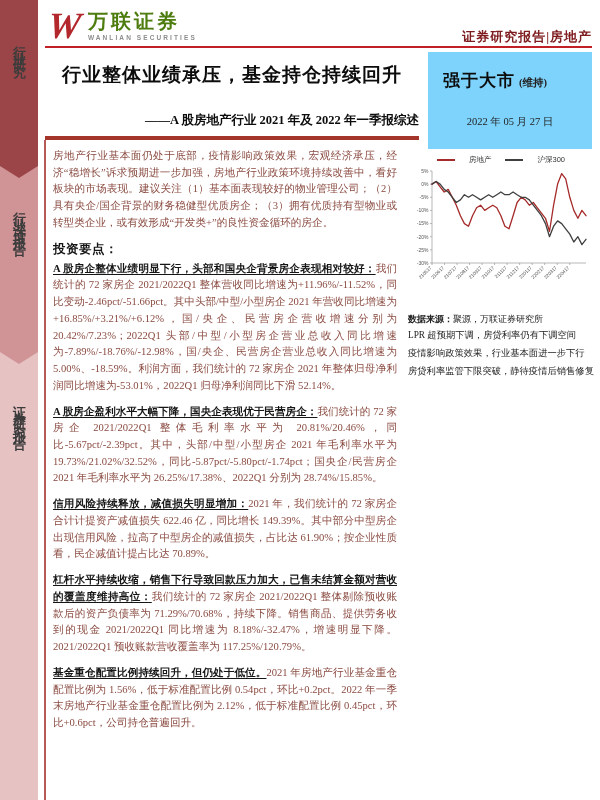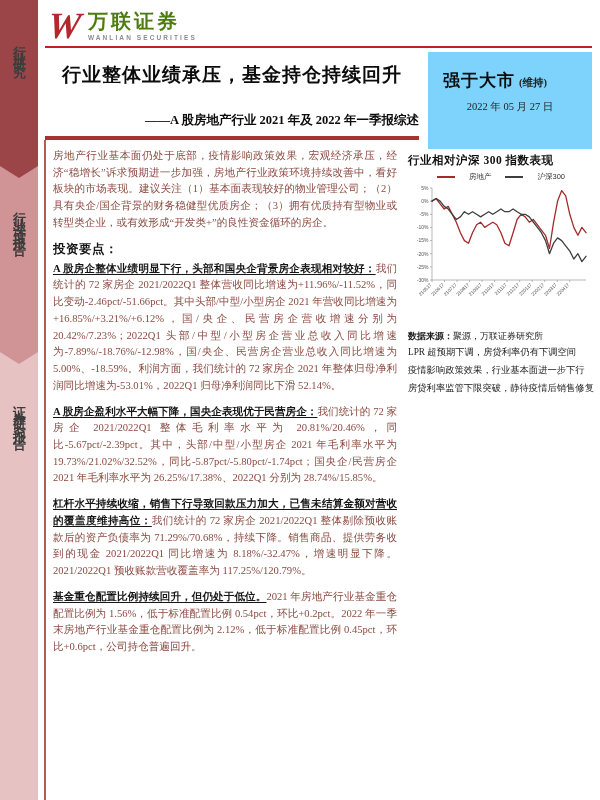--- a/index.html
+++ b/index.html
@@ -54,21 +54,21 @@
   .v-rule{ position:absolute; left:44px; top:140px; width:2px; height:660px; background:#b65a58; }
   
   .rating-box{
     position:absolute; left:428px; top:52px; width:164px; height:97px;
     background:#7dd3fc; padding:17px 0 0 15px;
   }
   .rating-line{ font-family:"Liberation Serif", serif; }
   .rating-main{ font-size:17px; font-weight:700; color:#0c0c0c; letter-spacing:1px; }
   .rating-note{ font-size:10.5px; font-weight:700; color:#222; }
   .rating-date{
-    margin-top:8px; text-align:center; width:134px;
+    margin-top:23px; text-align:center; width:134px;
     font-size:10.5px; color:#222; font-family:"Liberation Serif", serif;
   }
   
   .body-col{ position:absolute; left:53px; top:148px; width:344px; height:650px; overflow:hidden; }
   .sec-h{
     font-size:12.5px; font-weight:700; color:#141414; margin:8px 0 3px 0;
     font-family:"Liberation Serif", serif; letter-spacing:0.5px;
   }
   .body-p{
     font-size:10.6px; line-height:1.58; text-align:justify; color:#8a4b41;
@@ -117,20 +117,21 @@
     <span class="vtext">证券研究报告</span>
   </div>
 
   <div class="logo">
     <span class="logo-w">W</span>
     <span class="logo-names">
       <span class="logo-cn">万联证券</span>
       <span class="logo-en">WANLIAN SECURITIES</span>
     </span>
   </div>
+  <div class="category">证券研究报告|房地产</div>
   <div class="rule-top"></div>
 
   <div class="doc-title">行业整体业绩承压，基金持仓持续回升</div>
   <div class="doc-subtitle">——A 股房地产行业 2021 年及 2022 年一季报综述</div>
   <div class="rule-thick"></div>
   <div class="v-rule"></div>
 
   <div class="rating-box">
     <div class="rating-line">
       <span class="rating-main">强于大市</span>
@@ -143,29 +144,31 @@
     <p class="body-p">房地产行业基本面仍处于底部，疫情影响政策效果，宏观经济承压，经济“稳增长”诉求预期进一步加强，房地产行业政策环境持续改善中，看好板块的市场表现。建议关注（1）基本面表现较好的物业管理公司；（2）具有央企/国企背景的财务稳健型优质房企；（3）拥有优质持有型物业或转型类企业，或有效形成“开发类+”的良性资金循环的房企。</p>
     <div class="sec-h">投资要点：</div>
 
     <p class="body-p">
       <span class="lead">A 股房企整体业绩明显下行，头部和国央企背景房企表现相对较好：</span><span>我们统计的 72 家房企 2021/2022Q1 整体营收同比增速为+11.96%/-11.52%，同比变动-2.46pct/-51.66pct。其中头部/中型/小型房企 2021 年营收同比增速为+16.85%/+3.21%/+6.12%，国/央企、民营房企营收增速分别为 20.42%/7.23%；2022Q1 头部/中型/小型房企营业总收入同比增速为-7.89%/-18.76%/-12.98%，国/央企、民营房企营业总收入同比增速为 5.00%、-18.59%。利润方面，我们统计的 72 家房企 2021 年整体归母净利润同比增速为-53.01%，2022Q1 归母净利润同比下滑 52.14%。</span>
     </p>
     <p class="body-p">
       <span class="lead">A 股房企盈利水平大幅下降，国央企表现优于民营房企：</span><span>我们统计的 72 家房企 2021/2022Q1 整体毛利率水平为 20.81%/20.46%，同比-5.67pct/-2.39pct。其中，头部/中型/小型房企 2021 年毛利率水平为 19.73%/21.02%/32.52%，同比-5.87pct/-5.80pct/-1.74pct；国央企/民营房企 2021 年毛利率水平为 26.25%/17.38%、2022Q1 分别为 28.74%/15.85%。</span>
     </p>
     <p class="body-p">
+      <span class="lead">信用风险持续释放，减值损失明显增加：</span><span>2021 年，我们统计的 72 家房企合计计提资产减值损失 622.46 亿，同比增长 149.39%。其中部分中型房企出现信用风险，拉高了中型房企的减值损失，占比达 61.90%；按企业性质看，民企减值计提占比达 70.89%。</span>
+    </p>
+    <p class="body-p">
       <span class="lead">杠杆水平持续收缩，销售下行导致回款压力加大，已售未结算金额对营收的覆盖度维持高位：</span><span>我们统计的 72 家房企 2021/2022Q1 整体剔除预收账款后的资产负债率为 71.29%/70.68%，持续下降。销售商品、提供劳务收到的现金 2021/2022Q1 同比增速为 8.18%/-32.47%，增速明显下降。2021/2022Q1 预收账款营收覆盖率为 117.25%/120.79%。</span>
     </p>
     <p class="body-p">
       <span class="lead">基金重仓配置比例持续回升，但仍处于低位。</span><span>2021 年房地产行业基金重仓配置比例为 1.56%，低于标准配置比例 0.54pct，环比+0.2pct。2022 年一季末房地产行业基金重仓配置比例为 2.12%，低于标准配置比例 0.45pct，环比+0.6pct，公司持仓普遍回升。</span>
     </p>
   </div>
 
   <div class="right-col">
-    <div class="chart-title">行业相对沪深 300 指数表现</div>
     <div class="legend-row">
         <span class="legend-item">
           <span class="legend-swatch" style="background: rgb(165, 42, 42);"></span>
           <span>房地产</span>
         </span>
         <span class="legend-item">
           <span class="legend-swatch" style="background: rgb(63, 63, 63);"></span>
           <span>沪深300</span>
         </span>
       </div>

